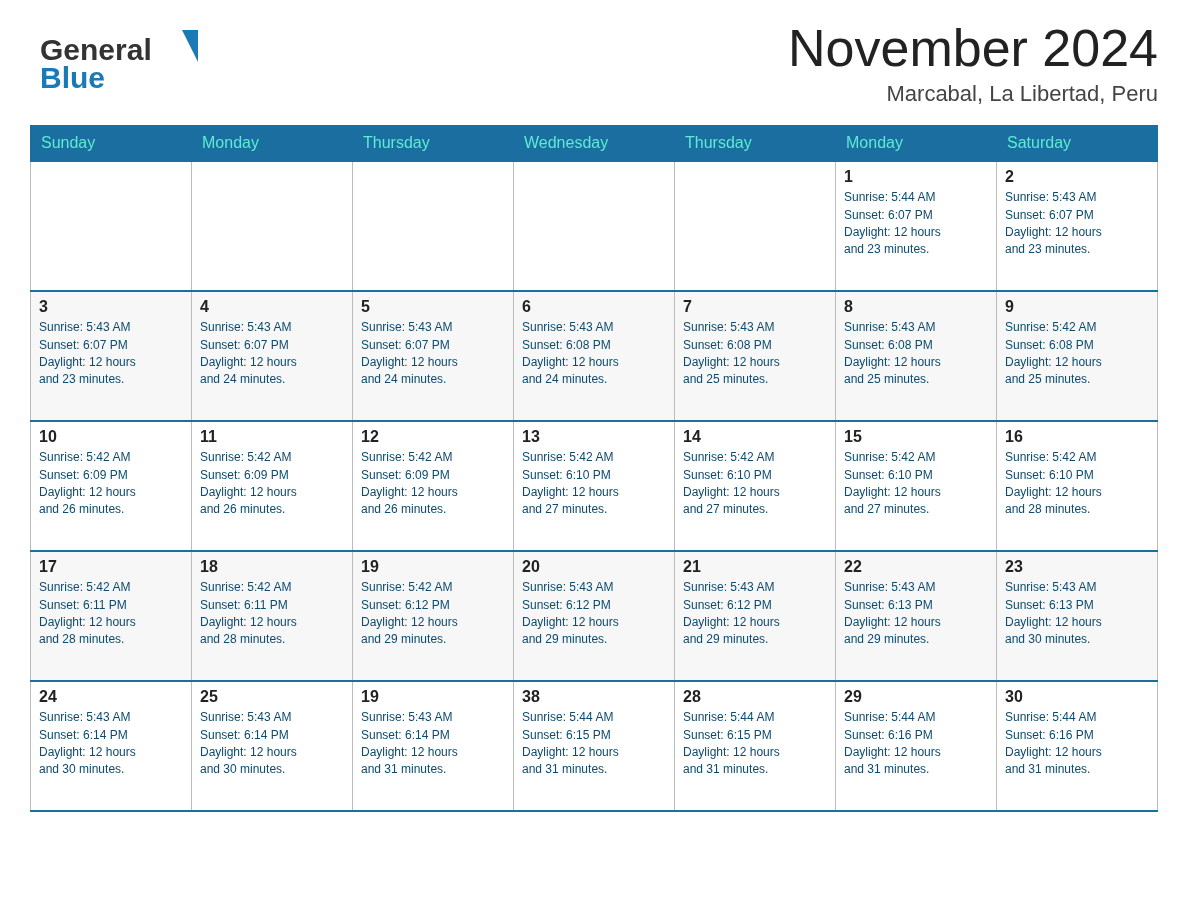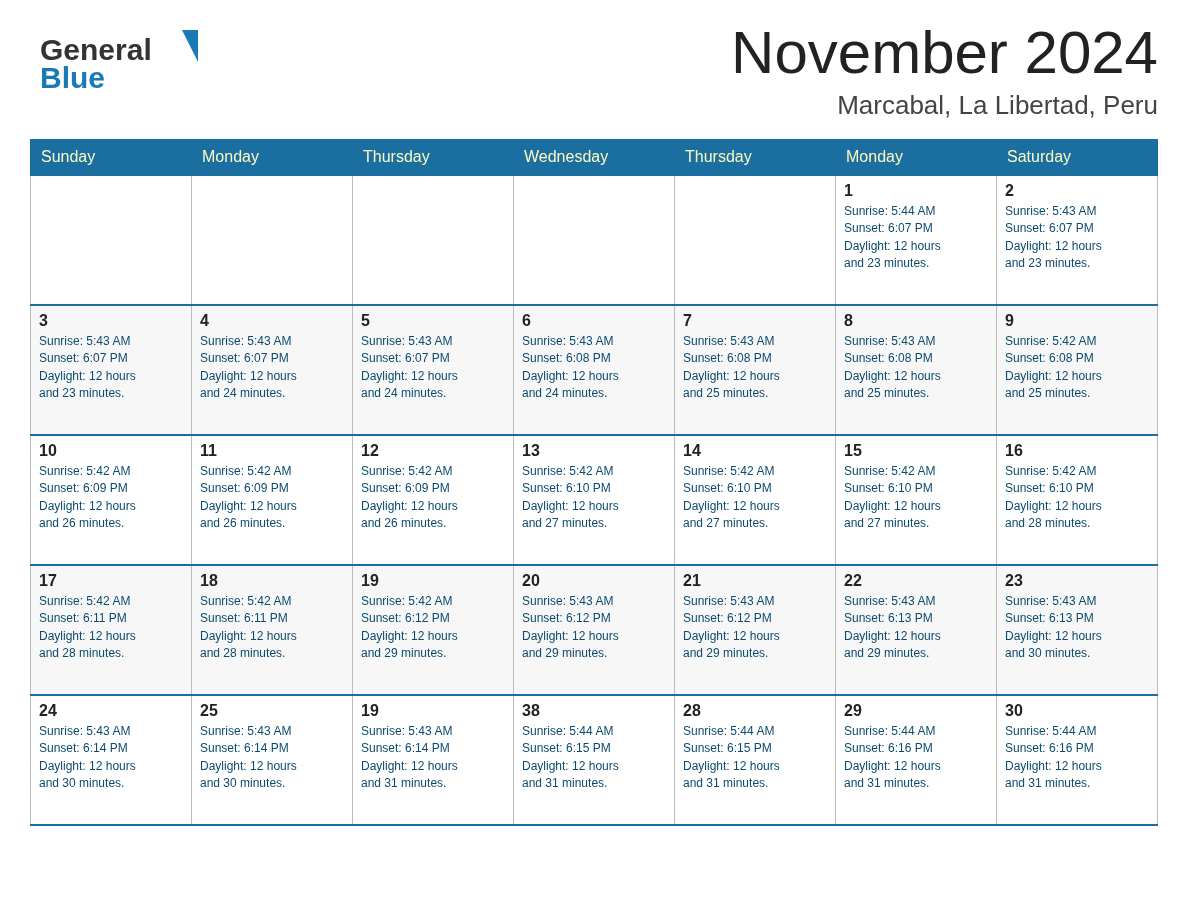--- a/index.html
+++ b/index.html
@@ -17,42 +17,42 @@
       justify-content: space-between;
       align-items: flex-start;
       margin-bottom: 18px;
     }
 
     .title-area {
       text-align: right;
     }
 
     .month-title {
-      font-size: 60px;
+      font-size: 52px;
       font-weight: normal;
       color: #222;
       line-height: 1.1;
     }
 
     .subtitle {
-      font-size: 26px;
+      font-size: 22px;
       color: #444;
       margin-top: 4px;
     }
 
     
     .calendar {
       width: 100%;
       border-collapse: collapse;
       border: 1px solid #aaa;
     }
 
     .calendar th {
       background-color: #1a6fa0;
-      color: #fef9c3;
+      color: #5eead4;
       font-size: 16px;
       font-weight: normal;
       padding: 8px 10px;
       border: 1px solid #1a6fa0;
       text-align: left;
     }
 
     .calendar td {
       vertical-align: top;
       padding: 6px 8px;

